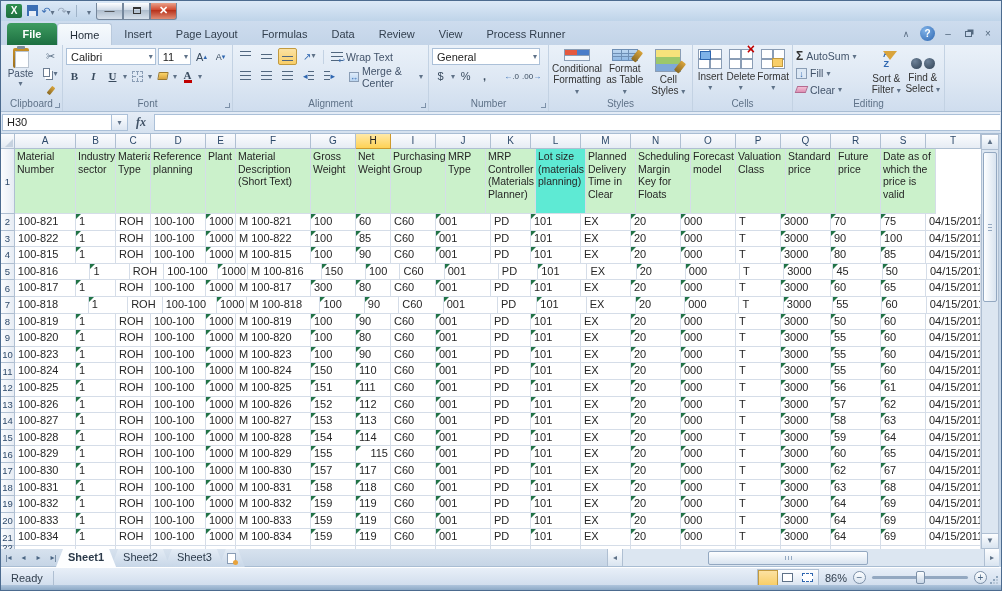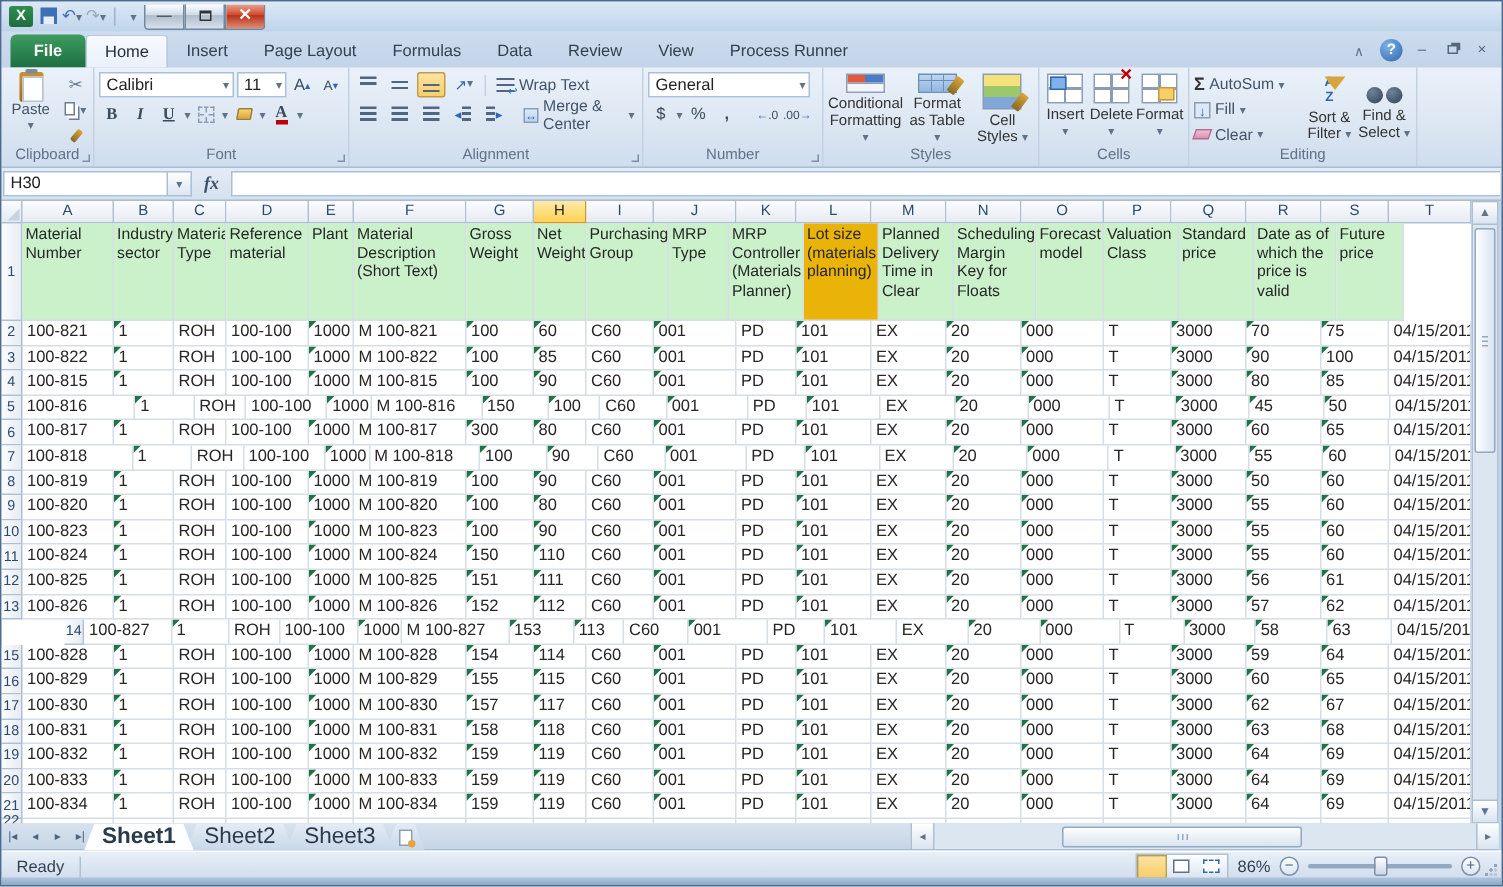--- a/index.html
+++ b/index.html
@@ -142,21 +142,21 @@
   
   .vscroll{position:absolute;top:133px;right:2px;width:18px;height:415px;background:#DCE6F1;border:1px solid #AFBFD2;display:flex;flex-direction:column;}
   .varrow{height:15px;background:linear-gradient(#FDFEFF,#D9E4F0);border-bottom:1px solid #AFBFD2;font-size:8px;color:#5F7288;text-align:center;line-height:14px;}
   .varrow.down{border-top:1px solid #AFBFD2;border-bottom:none;margin-top:auto;}
   .vthumb{margin:2px 1px;height:150px;background:linear-gradient(90deg,#FDFEFF,#D9E4F0);border:1px solid #93A8C1;border-radius:2px;position:relative;}
   .vthumb::after{content:"";position:absolute;left:4px;right:4px;top:50%;height:1px;background:#93A8C1;box-shadow:0 3px 0 #93A8C1,0 -3px 0 #93A8C1;}
 
   
   .sheetrow{position:absolute;top:548px;left:0;right:2px;height:18px;background:linear-gradient(#D7E2EE,#C6D5E6);border-bottom:1px solid #A9BDD3;display:flex;align-items:stretch;}
   .navbtn{width:15px;font-size:8px;color:#4A6583;text-align:center;line-height:17px;}
-  .stab{position:relative;height:18px;padding:0 12px;font-size:15px;color:#2B3A4A;line-height:17px;background:linear-gradient(#E4ECF5,#C8D7E8);clip-path:polygon(7px 0,calc(100% - 7px) 0,100% 100%,0 100%);margin-left:-5px;text-align:right;}
+  .stab{position:relative;height:18px;padding:0 12px;font-size:11px;color:#2B3A4A;line-height:17px;background:linear-gradient(#E4ECF5,#C8D7E8);clip-path:polygon(7px 0,calc(100% - 7px) 0,100% 100%,0 100%);margin-left:-5px;text-align:right;}
   .stab.active{background:#FDFEFF;font-weight:bold;z-index:2;}
   .instab{width:26px;height:18px;background:linear-gradient(#E4ECF5,#C8D7E8);clip-path:polygon(7px 0,calc(100% - 7px) 0,100% 100%,0 100%);margin-left:-5px;display:flex;align-items:center;justify-content:center;}
   .insheet{width:9px;height:11px;background:#fff;border:1px solid #8A9DB5;position:relative;}
   .insheet::after{content:"";position:absolute;right:-3px;bottom:-2px;width:5px;height:5px;background:#E8A33D;border-radius:50%;}
   .hscroll{margin-left:auto;display:flex;align-items:center;width:392px;background:#DCE6F1;border-left:1px solid #AFBFD2;}
   .harrow{width:15px;height:100%;background:linear-gradient(#FDFEFF,#D9E4F0);border-right:1px solid #AFBFD2;font-size:8px;color:#5F7288;text-align:center;line-height:17px;}
   .harrow.right{border-left:1px solid #AFBFD2;border-right:none;}
   .hthumb{margin-left:85px;width:160px;height:14px;background:linear-gradient(#FDFEFF,#D9E4F0);border:1px solid #93A8C1;border-radius:2px;position:relative;}
   .hthumb::after{content:"";position:absolute;top:4px;bottom:4px;left:50%;width:1px;background:#93A8C1;box-shadow:3px 0 0 #93A8C1,-3px 0 0 #93A8C1;}
   .hspacer{flex:1;}
@@ -445,36 +445,36 @@
         <div class="g-colhdr" style="width: 50px;">Q</div>
         <div class="g-colhdr" style="width: 50px;">R</div>
         <div class="g-colhdr" style="width: 45px;">S</div>
         <div class="g-colhdr" style="width: 55px;">T</div>
       </div>
       <div class="g-row hdr" style="height: 65px;">
         <div class="g-rownum">1</div>
         <div class="g-cell" style="width: 61px; background: rgb(203, 241, 203);">Material Number</div>
         <div class="g-cell" style="width: 40px; background: rgb(203, 241, 203);">Industry sector</div>
         <div class="g-cell" style="width: 35px; background: rgb(203, 241, 203);">Material Type</div>
-        <div class="g-cell" style="width: 55px; background: rgb(203, 241, 203);">Reference material</div>
+        <div class="g-cell" style="width: 55px; background: rgb(203, 241, 203);">Reference planning</div>
         <div class="g-cell" style="width: 30px; background: rgb(203, 241, 203);">Plant</div>
         <div class="g-cell" style="width: 75px; background: rgb(203, 241, 203);">Material Description (Short Text)</div>
         <div class="g-cell" style="width: 45px; background: rgb(203, 241, 203);">Gross Weight</div>
         <div class="g-cell" style="width: 35px; background: rgb(203, 241, 203);">Net Weight</div>
         <div class="g-cell" style="width: 55px; background: rgb(203, 241, 203);">Purchasing Group</div>
         <div class="g-cell" style="width: 40px; background: rgb(203, 241, 203);">MRP Type</div>
         <div class="g-cell" style="width: 50px; background: rgb(203, 241, 203);">MRP Controller (Materials Planner)</div>
-        <div class="g-cell" style="width: 50px; background: #eab308;">Lot size (materials planning)</div>
+        <div class="g-cell" style="width: 50px; background: #5eead4;">Lot size (materials planning)</div>
         <div class="g-cell" style="width: 50px; background: rgb(203, 241, 203);">Planned Delivery Time in Clear</div>
         <div class="g-cell" style="width: 55px; background: rgb(203, 241, 203);">Scheduling Margin Key for Floats</div>
         <div class="g-cell" style="width: 45px; background: rgb(203, 241, 203);">Forecast model</div>
         <div class="g-cell" style="width: 50px; background: rgb(203, 241, 203);">Valuation Class</div>
         <div class="g-cell" style="width: 50px; background: rgb(203, 241, 203);">Standard price</div>
+        <div class="g-cell" style="width: 45px; background: rgb(203, 241, 203);">Future price</div>
         <div class="g-cell" style="width: 55px; background: rgb(203, 241, 203);">Date as of which the price is valid</div>
-        <div class="g-cell" style="width: 45px; background: rgb(203, 241, 203);">Future price</div>
       </div>
       <div class="g-row" style="height: 16.6px;">
         <div class="g-rownum">2</div>
         <div class="g-cell" style="width: 61px;">100-821</div>
         <div class="g-cell" style="width: 40px;">1<i class="tri"></i></div>
         <div class="g-cell" style="width: 35px;">ROH</div>
         <div class="g-cell" style="width: 55px;">100-100</div>
         <div class="g-cell" style="width: 30px;">1000<i class="tri"></i></div>
         <div class="g-cell" style="width: 75px;">M 100-821</div>
         <div class="g-cell" style="width: 45px;">100<i class="tri"></i></div>
@@ -738,21 +738,21 @@
         <div class="g-cell" style="width: 50px;">101<i class="tri"></i></div>
         <div class="g-cell" style="width: 50px;">EX</div>
         <div class="g-cell" style="width: 50px;">20<i class="tri"></i></div>
         <div class="g-cell" style="width: 55px;">000<i class="tri"></i></div>
         <div class="g-cell" style="width: 45px;">T</div>
         <div class="g-cell" style="width: 50px;">3000<i class="tri"></i></div>
         <div class="g-cell" style="width: 50px;">57<i class="tri"></i></div>
         <div class="g-cell" style="width: 45px;">62<i class="tri"></i></div>
         <div class="g-cell" style="width: 55px;">04/15/2011</div>
       </div>
-      <div class="g-row" style="height: 16.6px; margin-left: 42px;">
+      <div class="g-row" style="height: 16.6px;">
         <div class="g-rownum">14</div>
         <div class="g-cell" style="width: 61px;">100-827</div>
         <div class="g-cell" style="width: 40px;">1<i class="tri"></i></div>
         <div class="g-cell" style="width: 35px;">ROH</div>
         <div class="g-cell" style="width: 55px;">100-100</div>
         <div class="g-cell" style="width: 30px;">1000<i class="tri"></i></div>
         <div class="g-cell" style="width: 75px;">M 100-827</div>
         <div class="g-cell" style="width: 45px;">153<i class="tri"></i></div>
         <div class="g-cell" style="width: 35px;">113<i class="tri"></i></div>
         <div class="g-cell" style="width: 45px;">C60</div>
@@ -793,21 +793,21 @@
       </div>
       <div class="g-row" style="height: 16.6px;">
         <div class="g-rownum">16</div>
         <div class="g-cell" style="width: 61px;">100-829</div>
         <div class="g-cell" style="width: 40px;">1<i class="tri"></i></div>
         <div class="g-cell" style="width: 35px;">ROH</div>
         <div class="g-cell" style="width: 55px;">100-100</div>
         <div class="g-cell" style="width: 30px;">1000<i class="tri"></i></div>
         <div class="g-cell" style="width: 75px;">M 100-829</div>
         <div class="g-cell" style="width: 45px;">155<i class="tri"></i></div>
-        <div class="g-cell" style="width: 35px;">115<i class="tri"></i></div>
+        <div class="g-cell" style="width: 35px; text-align: right;">115<i class="tri"></i></div>
         <div class="g-cell" style="width: 45px;">C60</div>
         <div class="g-cell" style="width: 55px;">001<i class="tri"></i></div>
         <div class="g-cell" style="width: 40px;">PD</div>
         <div class="g-cell" style="width: 50px;">101<i class="tri"></i></div>
         <div class="g-cell" style="width: 50px;">EX</div>
         <div class="g-cell" style="width: 50px;">20<i class="tri"></i></div>
         <div class="g-cell" style="width: 55px;">000<i class="tri"></i></div>
         <div class="g-cell" style="width: 45px;">T</div>
         <div class="g-cell" style="width: 50px;">3000<i class="tri"></i></div>
         <div class="g-cell" style="width: 50px;">60<i class="tri"></i></div>

